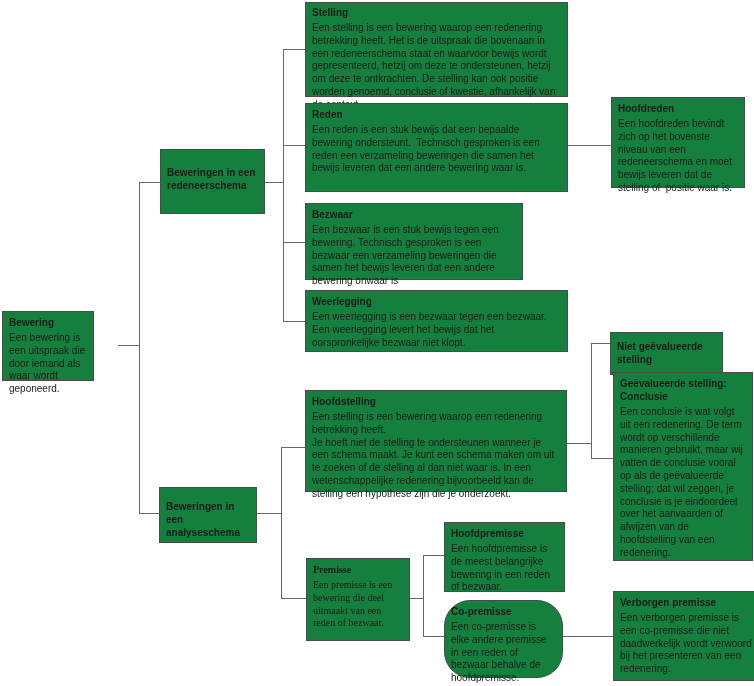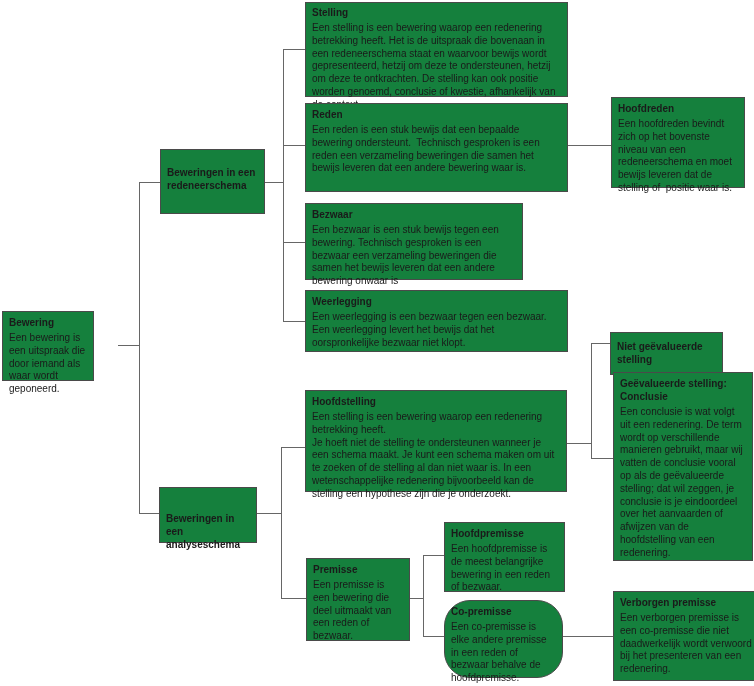--- a/index.html
+++ b/index.html
@@ -38,28 +38,28 @@
     white-space: pre-wrap;
   }
   .node-body {
     font-size: 10px;
     line-height: 12.8px;
     white-space: pre-wrap;
   }
   
   #n-bewering        { left: 2px;   top: 311px; width: 92px; height: 70px; }
   #n-redeneerschema  { left: 160px; top: 149px; width: 105px; height: 65px; padding-top: 16px; }
-  #n-analyseschema   { left: 159px; top: 487px; width: 98px;  height: 56px; padding-top: 24px; }
+  #n-analyseschema   { left: 159px; top: 487px; width: 98px;  height: 56px; padding-top: 12px; }
   #n-stelling        { left: 305px; top: 2px;   width: 263px; height: 95px; padding-top: 3px; }
   #n-reden           { left: 305px; top: 103px; width: 263px; height: 89px; }
   #n-bezwaar         { left: 305px; top: 203px; width: 218px; height: 77px; }
   #n-weerlegging     { left: 305px; top: 290px; width: 263px; height: 62px; }
   #n-hoofdreden      { left: 611px; top: 97px;  width: 134px; height: 91px; }
   #n-hoofdstelling   { left: 305px; top: 390px; width: 262px; height: 102px; }
-  #n-premisse        { left: 306px; top: 558px; width: 104px; height: 83px; }
+  #n-premisse        { left: 306px; top: 558px; width: 104px; height: 83px; font-family: Liberation Serif, serif; }
   #n-hoofdpremisse   { left: 444px; top: 522px; width: 121px; height: 70px; }
   #n-copremisse      { left: 444px; top: 600px; width: 119px; height: 78px; border-radius: 26px; }
   #n-nietgeevalueerd { left: 610px; top: 322px; width: 113px; height: 43px; padding-top: 7px; margin-top: 10px; }
   #n-geevalueerd     { left: 613px; top: 372px; width: 140px; height: 189px; }
   #n-verborgen       { left: 613px; top: 591px; width: 152px; height: 90px; }
 </style>
 </head>
 <body>
 
 <div class="canvas">

